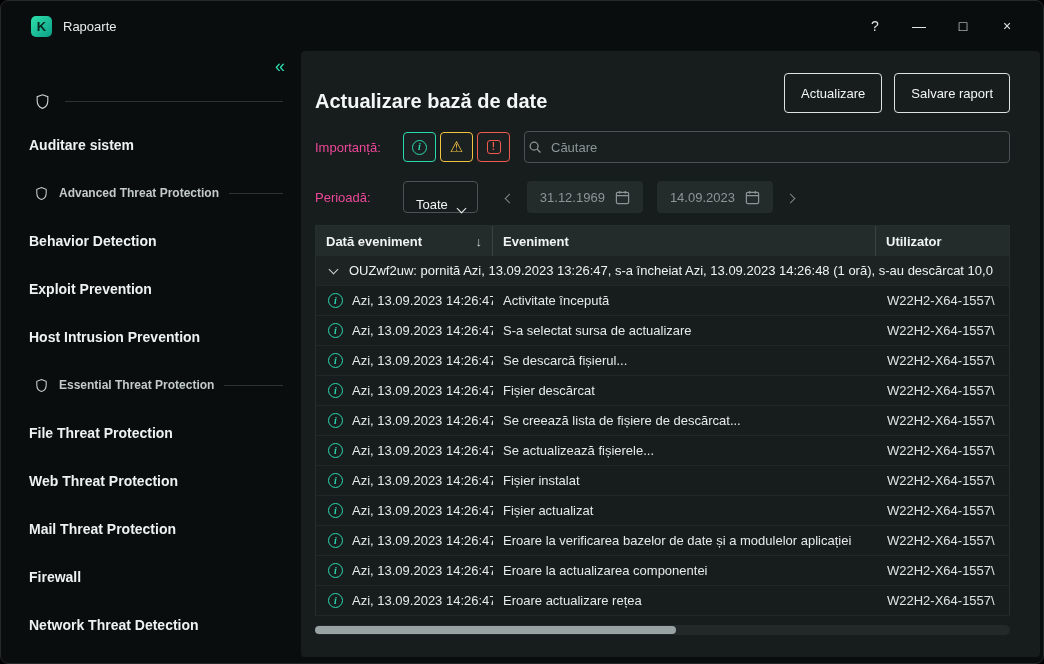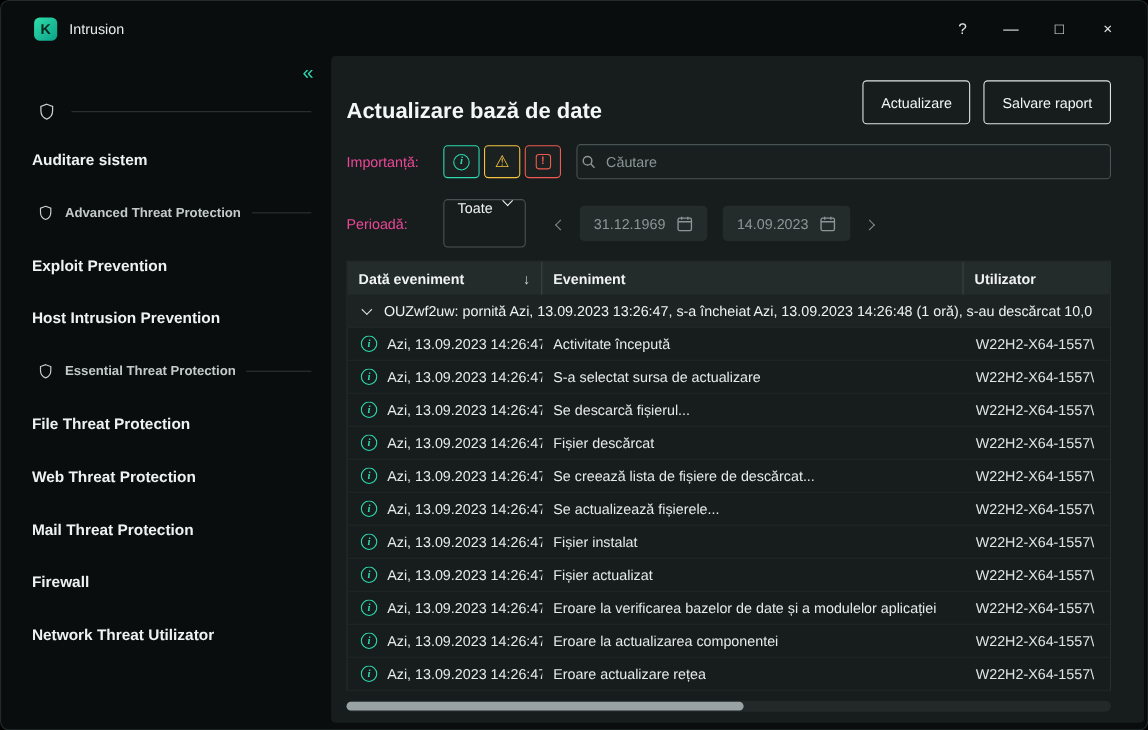--- a/index.html
+++ b/index.html
@@ -97,22 +97,22 @@
   .search-box {
     flex: 1; height: 32px; border: 1px solid #4a5353; border-radius: 4px;
     display: flex; align-items: center; gap: 9px; padding: 0 3px; background: rgba(255,255,255,0.01);
   }
   .search-box input {
     flex: 1; background: none; border: none; outline: none;
     color: #e8ecec; font-size: 13px; font-family: inherit;
   }
   .search-box input::placeholder { color: #8d9696; }
   .select-btn {
-    height: 44px; border: 1px solid #4a5353; border-radius: 4px; background: none;
-    color: #f2f5f5; font-size: 13px; padding: 0 12px; display: flex; align-items: flex-start; gap: 10px;
+    height: 32px; border: 1px solid #4a5353; border-radius: 4px; background: none;
+    color: #f2f5f5; font-size: 13px; padding: 0 12px; display: flex; align-items: flex-end; gap: 10px;
     cursor: pointer; font-family: inherit;
   }
   .chev { display: inline-block; width: 7px; height: 7px; border-right: 1.6px solid currentColor; border-bottom: 1.6px solid currentColor; }
   .chev-down { transform: rotate(45deg); margin-top: -3px; }
   .chev-left { transform: rotate(135deg); }
   .chev-right { transform: rotate(-45deg); }
   .pg-btn { background: none; border: none; color: #7d8686; cursor: pointer; padding: 6px; }
   .date-btn {
     height: 32px; background: #242b2b; border: none; border-radius: 4px;
     color: #8d9696; font-size: 13px; padding: 0 13px;
@@ -145,21 +145,21 @@
   .hscroll-thumb { position: absolute; left: 0; top: 1px; height: 8px; width: 52%; border-radius: 4px; background: #9aa3a3; cursor: grab; }
 </style>
 </head>
 <body>
 
 <div class="window">
 
   <div class="titlebar">
     <div class="tb-left">
       <div class="logo">K</div>
-      <span class="tb-title">Intrusion</span>
+      <span class="tb-title">Rapoarte</span>
     </div>
     <div class="tb-controls">
       <button class="win-btn">
           <span>?</span>
         </button>
       <button class="win-btn">
           <span>—</span>
         </button>
       <button class="win-btn">
           <span>□</span>
@@ -195,20 +195,25 @@
           <li class="nav-item t-section">
             <span class="shield-wrap">
               <svg viewBox="0 0 24 24" width="15" height="15" fill="none" stroke="#c8d0d0" stroke-width="1.7">
                 <path d="M12 2.5 L19.5 5.2 V11 C19.5 16.3 16.4 20.2 12 21.7 C7.6 20.2 4.5 16.3 4.5 11 V5.2 Z"></path>
               </svg>
             </span>
             <span class="nav-label">Advanced Threat Protection</span>
             <span class="sec-line"></span>
           </li>
 
+          <li class="nav-item t-item">
+
+            <span class="nav-label">Behavior Detection</span>
+
+          </li>
 
           <li class="nav-item t-item">
 
             <span class="nav-label">Exploit Prevention</span>
 
           </li>
 
           <li class="nav-item t-item">
 
             <span class="nav-label">Host Intrusion Prevention</span>
@@ -244,21 +249,21 @@
           </li>
 
           <li class="nav-item t-item">
 
             <span class="nav-label">Firewall</span>
 
           </li>
 
           <li class="nav-item t-item">
 
-            <span class="nav-label">Network Threat Utilizator</span>
+            <span class="nav-label">Network Threat Detection</span>
 
           </li>
 
       </ul>
     </aside>
 
     <main class="main">
 
       <div class="main-header">
         <h1 class="page-title">Actualizare bază de date</h1>

